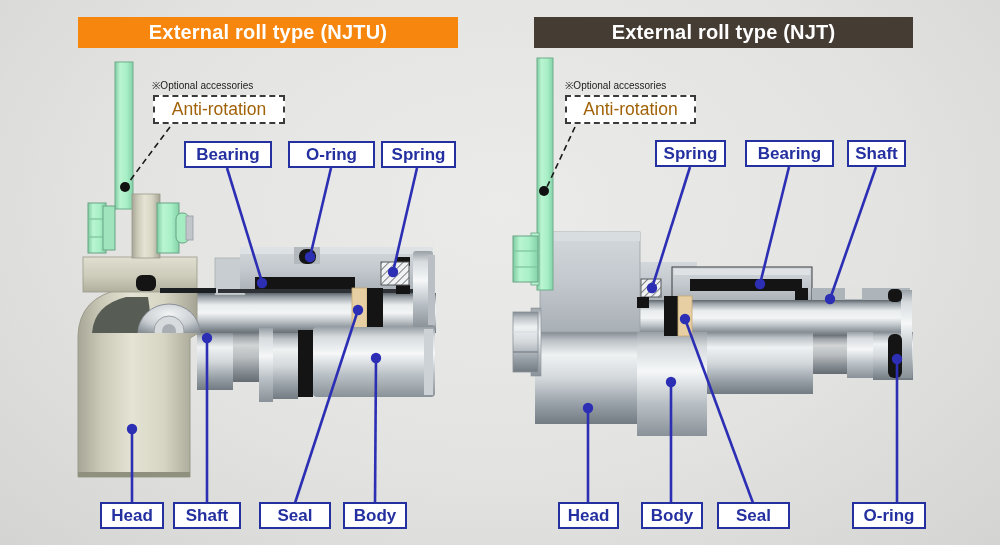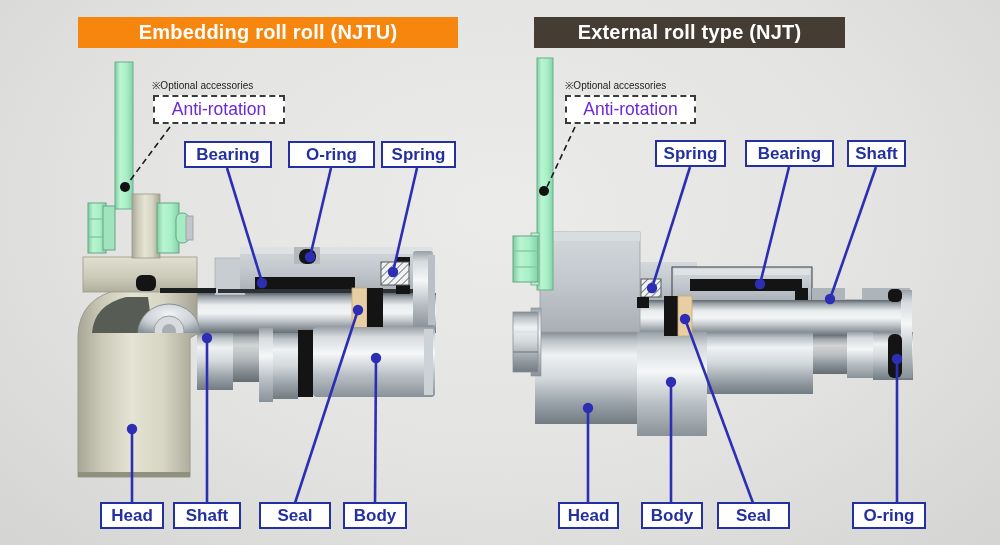--- a/index.html
+++ b/index.html
@@ -6,24 +6,24 @@
   .stage {
     position:relative; width:1000px; height:545px; overflow:hidden;
     background: radial-gradient(ellipse at 50% 38%, #EBEBE9 0%, #E3E3E1 55%, #D4D4D2 100%);
     font-family:"Liberation Sans", sans-serif;
   }
   .banner {
     position:absolute; height:31px; color:#FFFFFF; font-weight:bold; font-size:20px;
     text-align:center; line-height:31px; letter-spacing:0.2px;
   }
   .banner-left  { left:78px;  top:17px; width:380px; background:var(--banner-orange,#F6860E); }
-  .banner-right { left:534px; top:17px; width:311px; background:var(--banner-dark,#453C33); }
+  .banner-right { left:534px; top:17px; width:379px; background:var(--banner-dark,#453C33); }
   .note { position:absolute; font-size:10px; color:#1A1A1A; white-space:nowrap; }
   .anti {
-    position:absolute; background:#FFFFFF; border:2px dashed #3A3A3A; color:#6d28d9;
+    position:absolute; background:#FFFFFF; border:2px dashed #3A3A3A; color:#a16207;
     font-size:17.5px; text-align:center; height:29px; line-height:25px; box-sizing:border-box;
   }
   .lbl {
     position:absolute; background:#FFFFFF; border:2px solid var(--label-blue,#2430A0);
     color:var(--label-blue,#2430A0); font-weight:bold; font-size:17px; text-align:center;
     height:27px; line-height:23px; box-sizing:border-box;
   }
   svg.diagram { position:absolute; left:0; top:0; z-index:1; }
   .overlay { position:absolute; left:0; top:0; width:1000px; height:545px; z-index:2; pointer-events:none; }
   .overlay > div { pointer-events:auto; }
@@ -261,21 +261,21 @@
       <line class="ld" x1="685" y1="319" x2="753" y2="503"></line>
         <circle class="dot" cx="685" cy="319" r="5.2"></circle>
       <line class="ld" x1="897" y1="359" x2="897" y2="503"></line>
         <circle class="dot" cx="897" cy="359" r="5.2"></circle>
     </g>
   </svg>
 
   <div class="overlay">
 
     <div>
-      <div class="banner banner-left">Embedding roll roll (NJTU)</div>
+      <div class="banner banner-left">External roll type (NJTU)</div>
       <div class="note" style="left:152px; top:78px;">※Optional accessories</div>
       <div class="anti" style="left:153px; top:95px; width:132px;">Anti-rotation</div>
       <div class="lbl" style="left:184px; top:141px; width:88px;">Bearing</div>
       <div class="lbl" style="left:288px; top:141px; width:87px;">O-ring</div>
       <div class="lbl" style="left:381px; top:141px; width:75px;">Spring</div>
       <div class="lbl" style="left:100px; top:502px; width:64px;">Head</div>
       <div class="lbl" style="left:173px; top:502px; width:68px;">Shaft</div>
       <div class="lbl" style="left:259px; top:502px; width:72px;">Seal</div>
       <div class="lbl" style="left:343px; top:502px; width:64px;">Body</div>
     </div>

